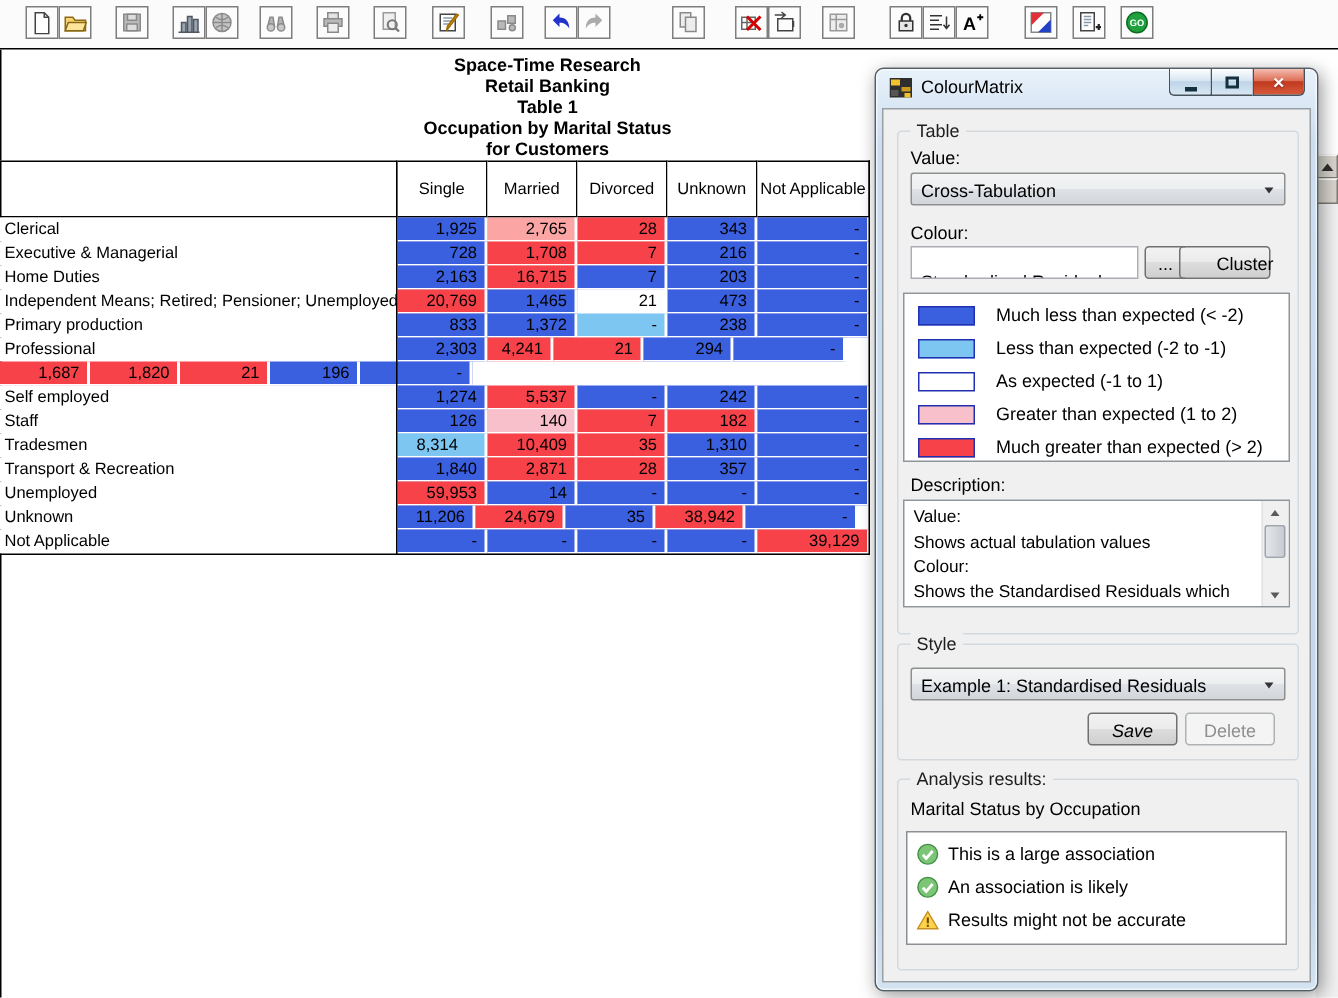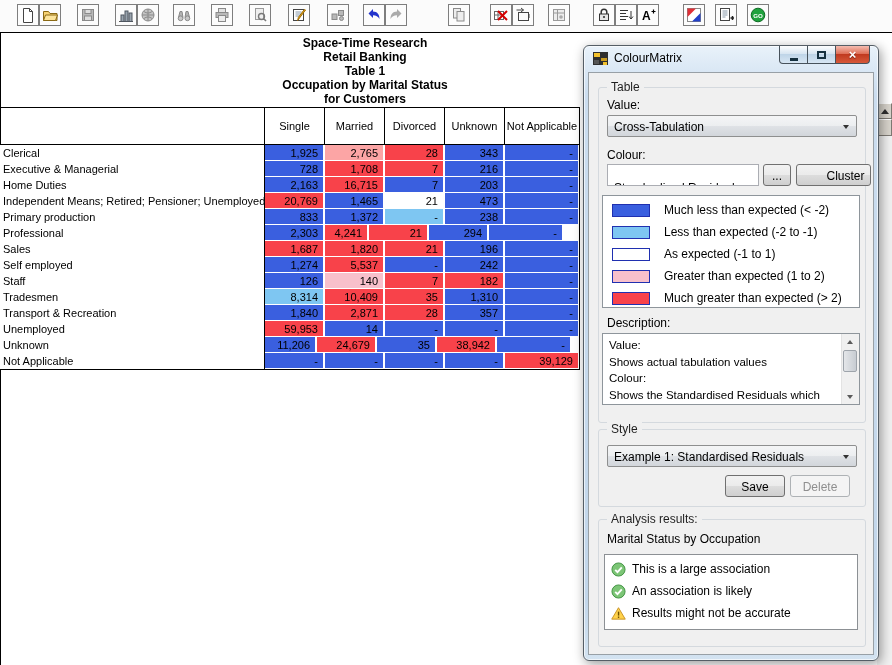--- a/index.html
+++ b/index.html
@@ -362,21 +362,20 @@
       </div>
       <div class="trow">
         <div class="tlabel">Professional</div>
         <div class="tcell" style="width: 60px; background: rgb(58, 95, 223);">2,303</div>
         <div class="tcell" style="width: 44px; background: rgb(248, 66, 74);">4,241</div>
         <div class="tcell" style="width: 60px; background: rgb(248, 66, 74);">21</div>
         <div class="tcell" style="width: 60px; background: rgb(58, 95, 223);">294</div>
         <div class="tcell" style="width: 75px; background: rgb(58, 95, 223);">-</div>
       </div>
       <div class="trow">
-        <div class="tlabel">Sales</div>
         <div class="tcell" style="width: 60px; background: rgb(248, 66, 74);">1,687</div>
         <div class="tcell" style="width: 60px; background: rgb(248, 66, 74);">1,820</div>
         <div class="tcell" style="width: 60px; background: rgb(248, 66, 74);">21</div>
         <div class="tcell" style="width: 60px; background: rgb(58, 95, 223);">196</div>
         <div class="tcell" style="width: 75px; background: rgb(58, 95, 223);">-</div>
       </div>
       <div class="trow">
         <div class="tlabel">Self employed</div>
         <div class="tcell" style="width: 60px; background: rgb(58, 95, 223);">1,274</div>
         <div class="tcell" style="width: 60px; background: rgb(248, 66, 74);">5,537</div>
@@ -387,21 +386,21 @@
       <div class="trow">
         <div class="tlabel">Staff</div>
         <div class="tcell" style="width: 60px; background: rgb(58, 95, 223);">126</div>
         <div class="tcell" style="width: 60px; background: rgb(248, 192, 203);">140</div>
         <div class="tcell" style="width: 60px; background: rgb(248, 66, 74);">7</div>
         <div class="tcell" style="width: 60px; background: rgb(248, 66, 74);">182</div>
         <div class="tcell" style="width: 75px; background: rgb(58, 95, 223);">-</div>
       </div>
       <div class="trow">
         <div class="tlabel">Tradesmen</div>
-        <div class="tcell" style="width: 60px; background: rgb(126, 198, 242);">8,314</div>
+        <div class="tcell" style="width: 60px; background: rgb(126, 198, 242); text-align: center;">8,314</div>
         <div class="tcell" style="width: 60px; background: rgb(248, 66, 74);">10,409</div>
         <div class="tcell" style="width: 60px; background: rgb(248, 66, 74);">35</div>
         <div class="tcell" style="width: 60px; background: rgb(58, 95, 223);">1,310</div>
         <div class="tcell" style="width: 75px; background: rgb(58, 95, 223);">-</div>
       </div>
       <div class="trow">
         <div class="tlabel">Transport &amp; Recreation</div>
         <div class="tcell" style="width: 60px; background: rgb(58, 95, 223);">1,840</div>
         <div class="tcell" style="width: 60px; background: rgb(248, 66, 74);">2,871</div>
         <div class="tcell" style="width: 60px; background: rgb(248, 66, 74);">28</div>
@@ -474,21 +473,21 @@
     <div class="grp" id="grp-table" style="left:9px;top:14px;width:266px;height:334px;">
       <span class="grp-label">Table</span>
       <div class="lbl" style="left:8px;top:10px;">Value:</div>
       <div class="combo" style="left:8px;top:27px;width:250px;">
         <span class="combo-text">Cross-Tabulation</span>
         <span class="combo-arrow"></span>
       </div>
       <div class="lbl" style="left:8px;top:60px;">Colour:</div>
       <div class="textbox" style="left:8px;top:76px;width:152px;">Standardised Residuals</div>
       <div class="btn" style="left:164px;top:76px;width:28px;">...</div>
-      <div class="btn" style="left:197px;top:76px;width:75px;padding-left:24px;">Cluster</div>
+      <div class="btn" style="left:187px;top:76px;width:61px;padding-left:24px;">Cluster</div>
       <div class="legend-box" id="legend-box" style="left:3px;top:107px;width:258px;height:113px;">
           <div class="leg-row">
             <div class="leg-swatch" style="background: rgb(58, 95, 223); border-color: rgb(32, 48, 176);"></div>
             <div class="leg-text">Much less than expected (&lt; -2)</div>
           </div>
           <div class="leg-row">
             <div class="leg-swatch" style="background: rgb(126, 198, 242); border-color: rgb(32, 48, 176);"></div>
             <div class="leg-text">Less than expected (-2 to -1)</div>
           </div>
           <div class="leg-row">
@@ -523,21 +522,21 @@
         </div>
       </div>
     </div>
 
     <div class="grp" id="grp-style" style="left:9px;top:356px;width:266px;height:76px;">
       <span class="grp-label">Style</span>
       <div class="combo" style="left:8px;top:15px;width:250px;">
         <span class="combo-text">Example 1: Standardised Residuals</span>
         <span class="combo-arrow"></span>
       </div>
-      <div class="btn" style="left:126px;top:45px;width:60px;">Save</div>
+      <div class="btn" style="left:126px;top:45px;width:60px;font-style:italic;">Save</div>
       <div class="btn disabled" style="left:191px;top:45px;width:60px;">Delete</div>
     </div>
 
     <div class="grp" id="grp-analysis" style="left:9px;top:446px;width:266px;height:126px;">
       <span class="grp-label">Analysis results:</span>
       <div class="lbl" style="left:8px;top:12px;">Marital Status by Occupation</div>
       <div id="analysis-box" style="position:absolute;left:5px;top:34px;width:254px;height:76px;background:#fff;border:1px solid #8C9094;box-sizing:border-box;padding-top:3px;">
           <div class="an-row">
             <span class="an-ic">
               <svg viewBox="0 0 16 16">

